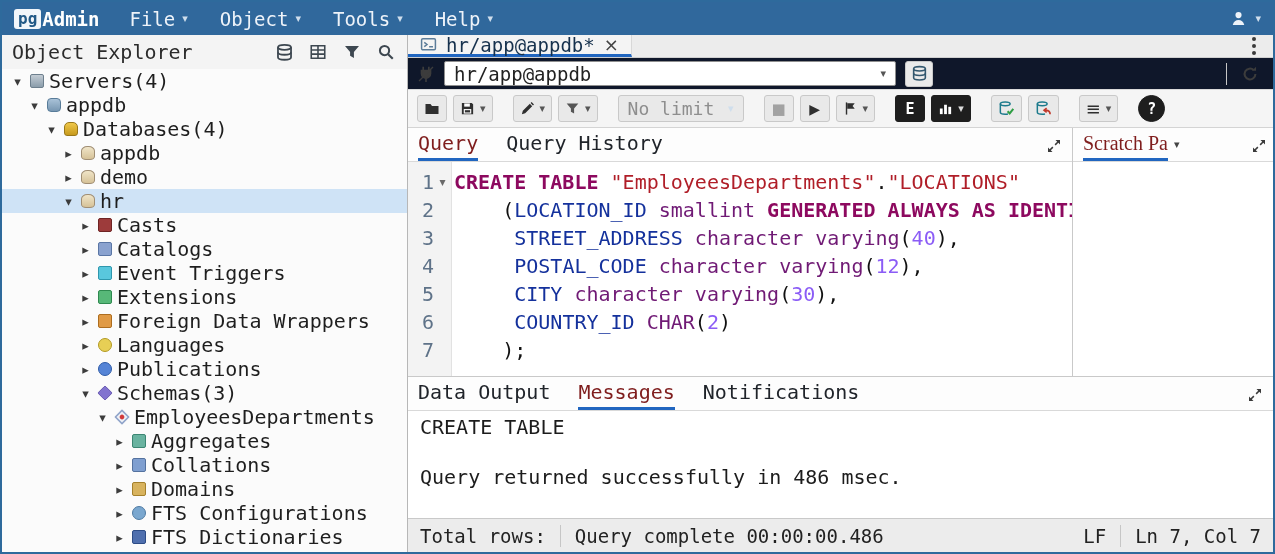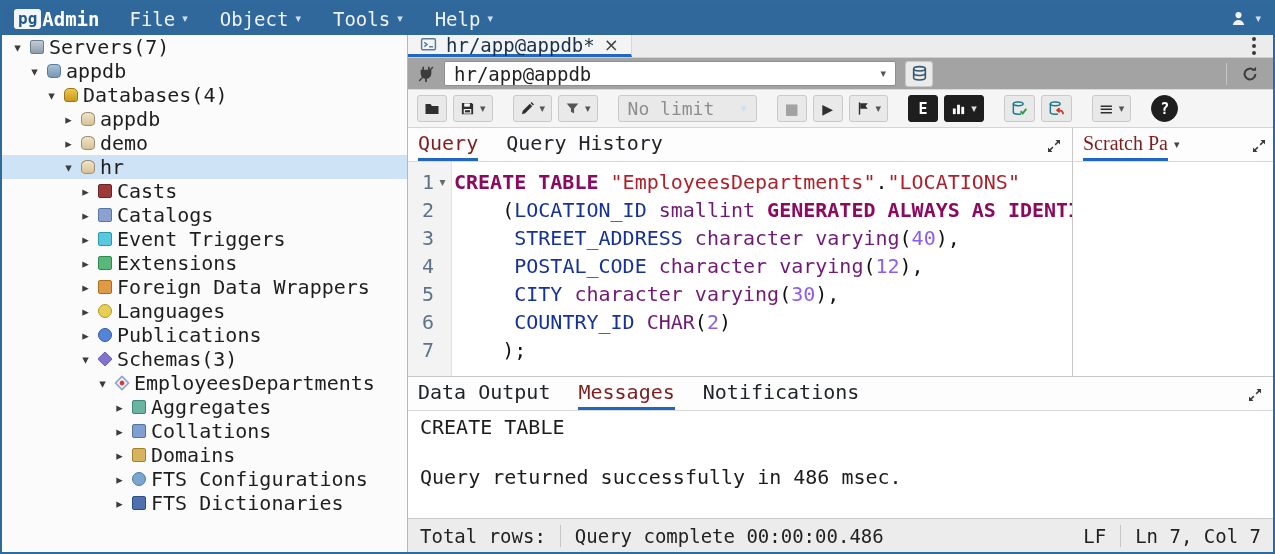--- a/index.html
+++ b/index.html
@@ -62,35 +62,35 @@
 
   
   .tabbar{height:23px;flex:none;background:#ececec;border-bottom:1px solid #cfcfcf;display:flex;align-items:stretch;}
   .doc-tab{display:flex;align-items:center;gap:9px;padding:0 12px;background:#f4f4f4;border-right:1px solid #d8d8d8;border-bottom:3px solid #2166c0;font-size:19px;color:#16314d;}
   .doc-tab .title{border-bottom:0;}
   .close-x{font-size:18px;color:#444;line-height:1;}
   .kebab{margin-left:auto;align-self:center;margin-right:10px;display:flex;flex-direction:column;gap:3px;align-items:center;width:18px;}
   .kebab i{width:4px;height:4px;background:#3a3a3a;border-radius:50%;display:block;}
 
   
-  .connrow{height:32px;flex:none;background:#a3a3a3;display:flex;align-items:center;gap:9px;padding:0 9px;border-bottom:1px solid #dadada;color:#3c3c3c;}
+  .connrow{height:32px;flex:none;background:#0f172a;display:flex;align-items:center;gap:9px;padding:0 9px;border-bottom:1px solid #dadada;color:#3c3c3c;}
   .conn-select{width:452px;height:25px;border:1px solid #8f8f8f;border-radius:2px;background:#fff;display:flex;align-items:center;padding:0 9px;font-size:19px;color:#222;}
   .conn-select .caret{margin-left:auto;color:#555;}
   .mini-btn{height:26px;min-width:28px;background:#eaeaea;border:1px solid #c9c9c9;border-radius:3px;display:flex;align-items:center;justify-content:center;color:#32576e;}
   .conn-spacer{flex:1;}
   .vsep{width:1px;height:22px;background:#c6c6c6;flex:none;}
 
   
   .toolbar{height:38px;flex:none;background:#f5f5f5;border-bottom:1px solid #d4d4d4;display:flex;align-items:center;gap:6px;padding:0 9px;}
   .btn{height:27px;min-width:30px;background:#e9e9e9;border:1px solid #c9c9c9;border-radius:3px;display:flex;align-items:center;justify-content:center;gap:5px;color:#2f2f2f;font-size:15px;padding:0 6px;}
   .btn .caret{color:#555;}
   .btn.dark{background:#1e1e1e;border-color:#1e1e1e;color:#fff;}
   .btn.dark .caret{color:#ddd;}
   .btn.disabled{color:#a2a2a2;}
-  .limit{width:139px;height:27px;background:#e9e9e9;border:1px solid #c9c9c9;border-radius:3px;display:flex;align-items:center;gap:6px;padding:0 9px;color:#8e8e8e;font-size:18px;}
+  .limit{width:126px;height:27px;background:#e9e9e9;border:1px solid #c9c9c9;border-radius:3px;display:flex;align-items:center;gap:6px;padding:0 9px;color:#8e8e8e;font-size:18px;}
   .limit .caret{margin-left:auto;}
   .gap{width:8px;flex:none;}
   .tealdb{color:#1c7a8c;}
 
   
   .editorwrap{flex:1;display:flex;min-height:0;}
   .editor-col{flex:1;display:flex;flex-direction:column;min-width:0;border-right:1px solid #c9c9c9;}
   .ptabs{height:34px;flex:none;display:flex;align-items:stretch;border-bottom:1px solid #d9d9d9;padding-left:10px;gap:28px;font-size:20px;color:#20242a;background:#fdfdfd;}
   .ptab{display:flex;align-items:center;border-bottom:3px solid transparent;}
   .ptab.active{border-bottom-color:#2166c0;color:#7f1d1d;}
@@ -239,25 +239,50 @@
       <svg class="i glyph" width="17" height="17">
           <use href="#sym-user"></use>
         </svg>
       <span class="caret glyph">▾</span>
     </div>
   </div>
 
   <div class="content">
 
     <div class="sidebar">
+      <div class="oe-header">
+        <span>Object Explorer</span>
+        <div class="oe-tools">
+          <span class="tool">
+              <svg class="i" width="19" height="19">
+                <use href="#sym-dbstack"></use>
+              </svg>
+            </span>
+          <span class="tool">
+              <svg class="i" width="18" height="18">
+                <use href="#sym-grid"></use>
+              </svg>
+            </span>
+          <span class="tool">
+              <svg class="i" width="18" height="18">
+                <use href="#sym-funnel"></use>
+              </svg>
+            </span>
+          <span class="tool">
+              <svg class="i" width="18" height="18">
+                <use href="#sym-search"></use>
+              </svg>
+            </span>
+        </div>
+      </div>
       <div class="tree">
           <div class="tree-row" style="padding-left: 8px;">
             <span class="twisty">▾</span>
             <span class="ic ic-server-group"></span>
-            <span class="tree-label">Servers(7)</span>
+            <span class="tree-label">Servers(4)</span>
           </div>
           <div class="tree-row" style="padding-left: 25px;">
             <span class="twisty">▾</span>
             <span class="ic ic-server"></span>
             <span class="tree-label">appdb</span>
           </div>
           <div class="tree-row" style="padding-left: 42px;">
             <span class="twisty">▾</span>
             <span class="ic ic-databases"></span>
             <span class="tree-label">Databases(4)</span>

